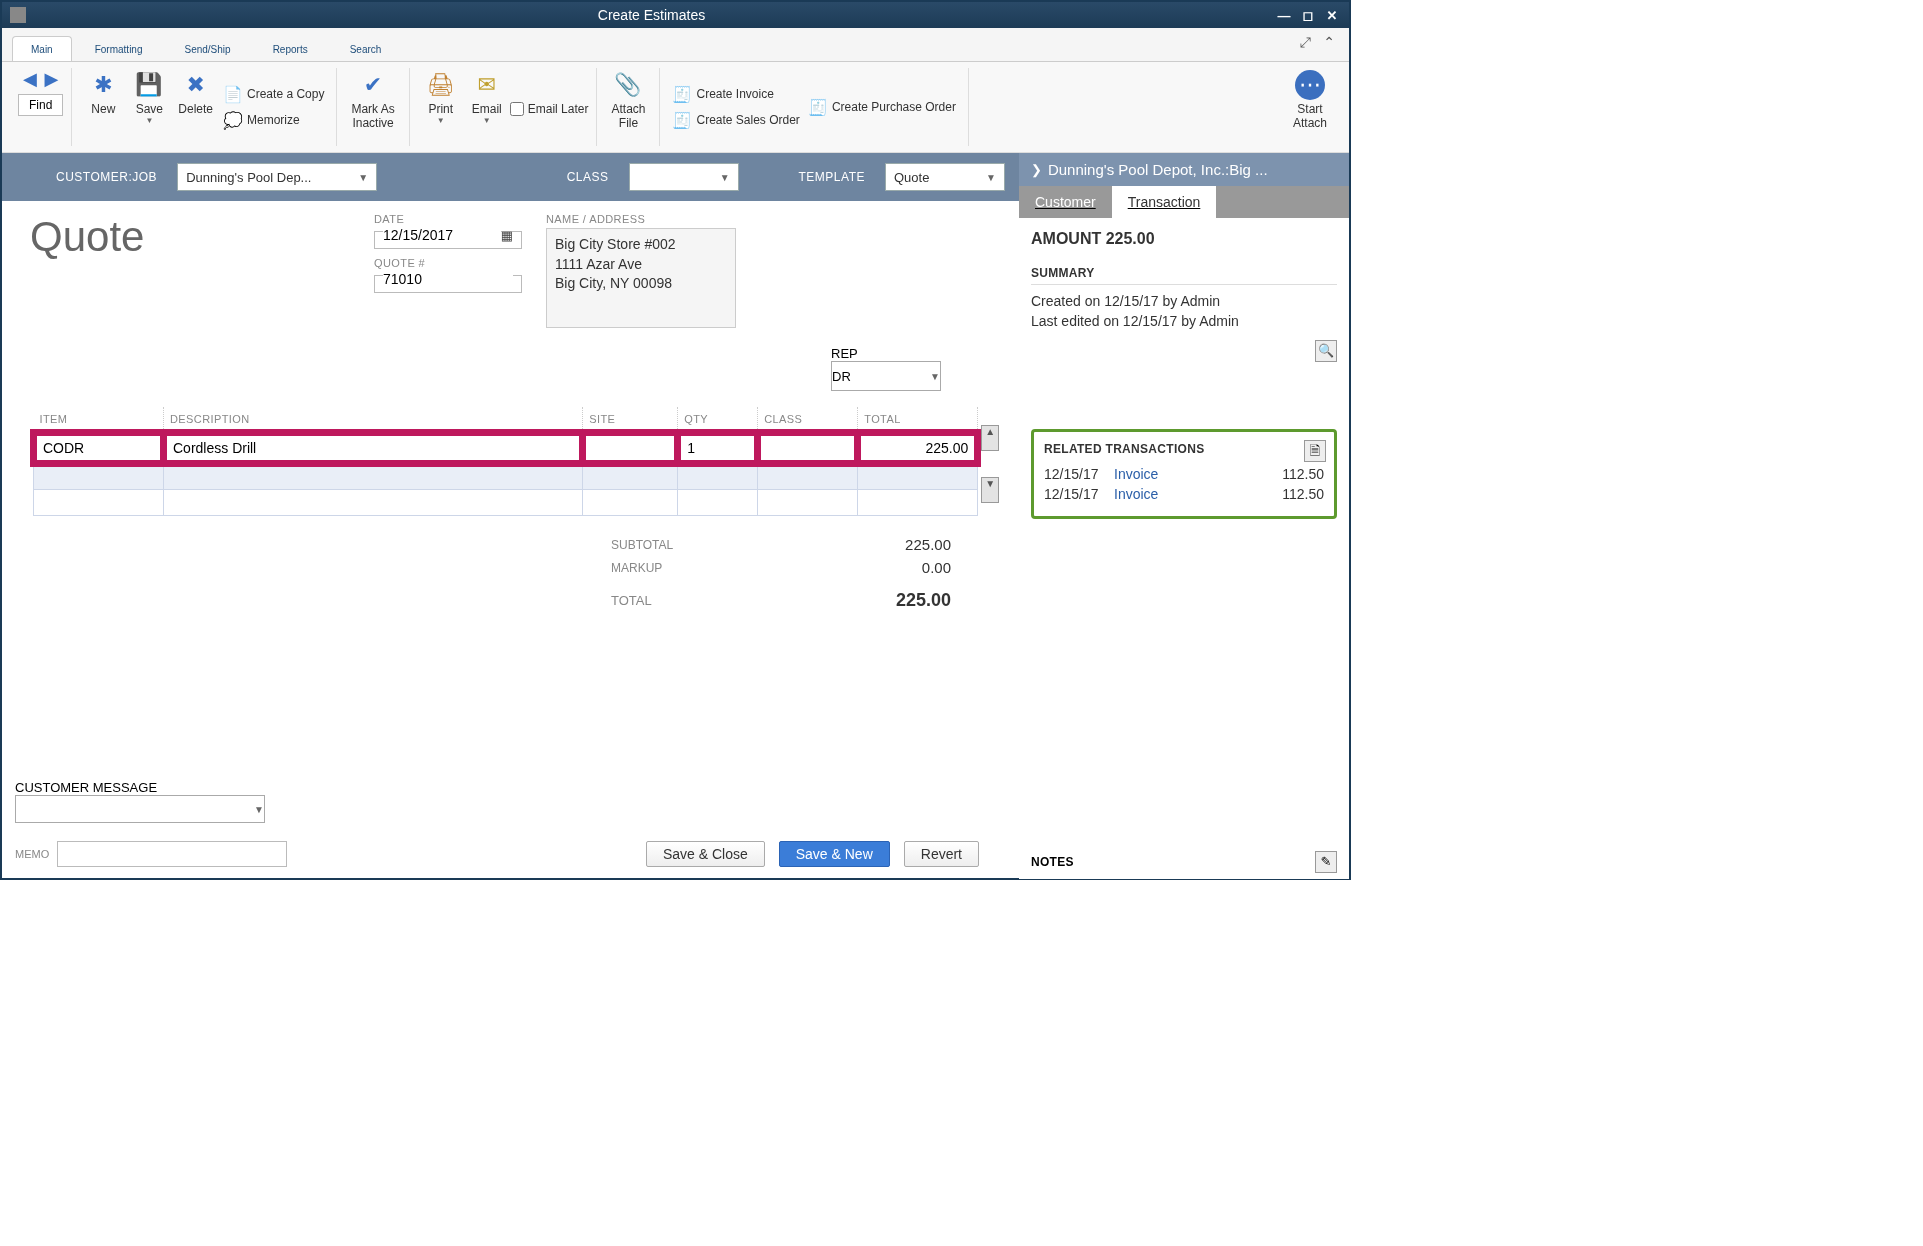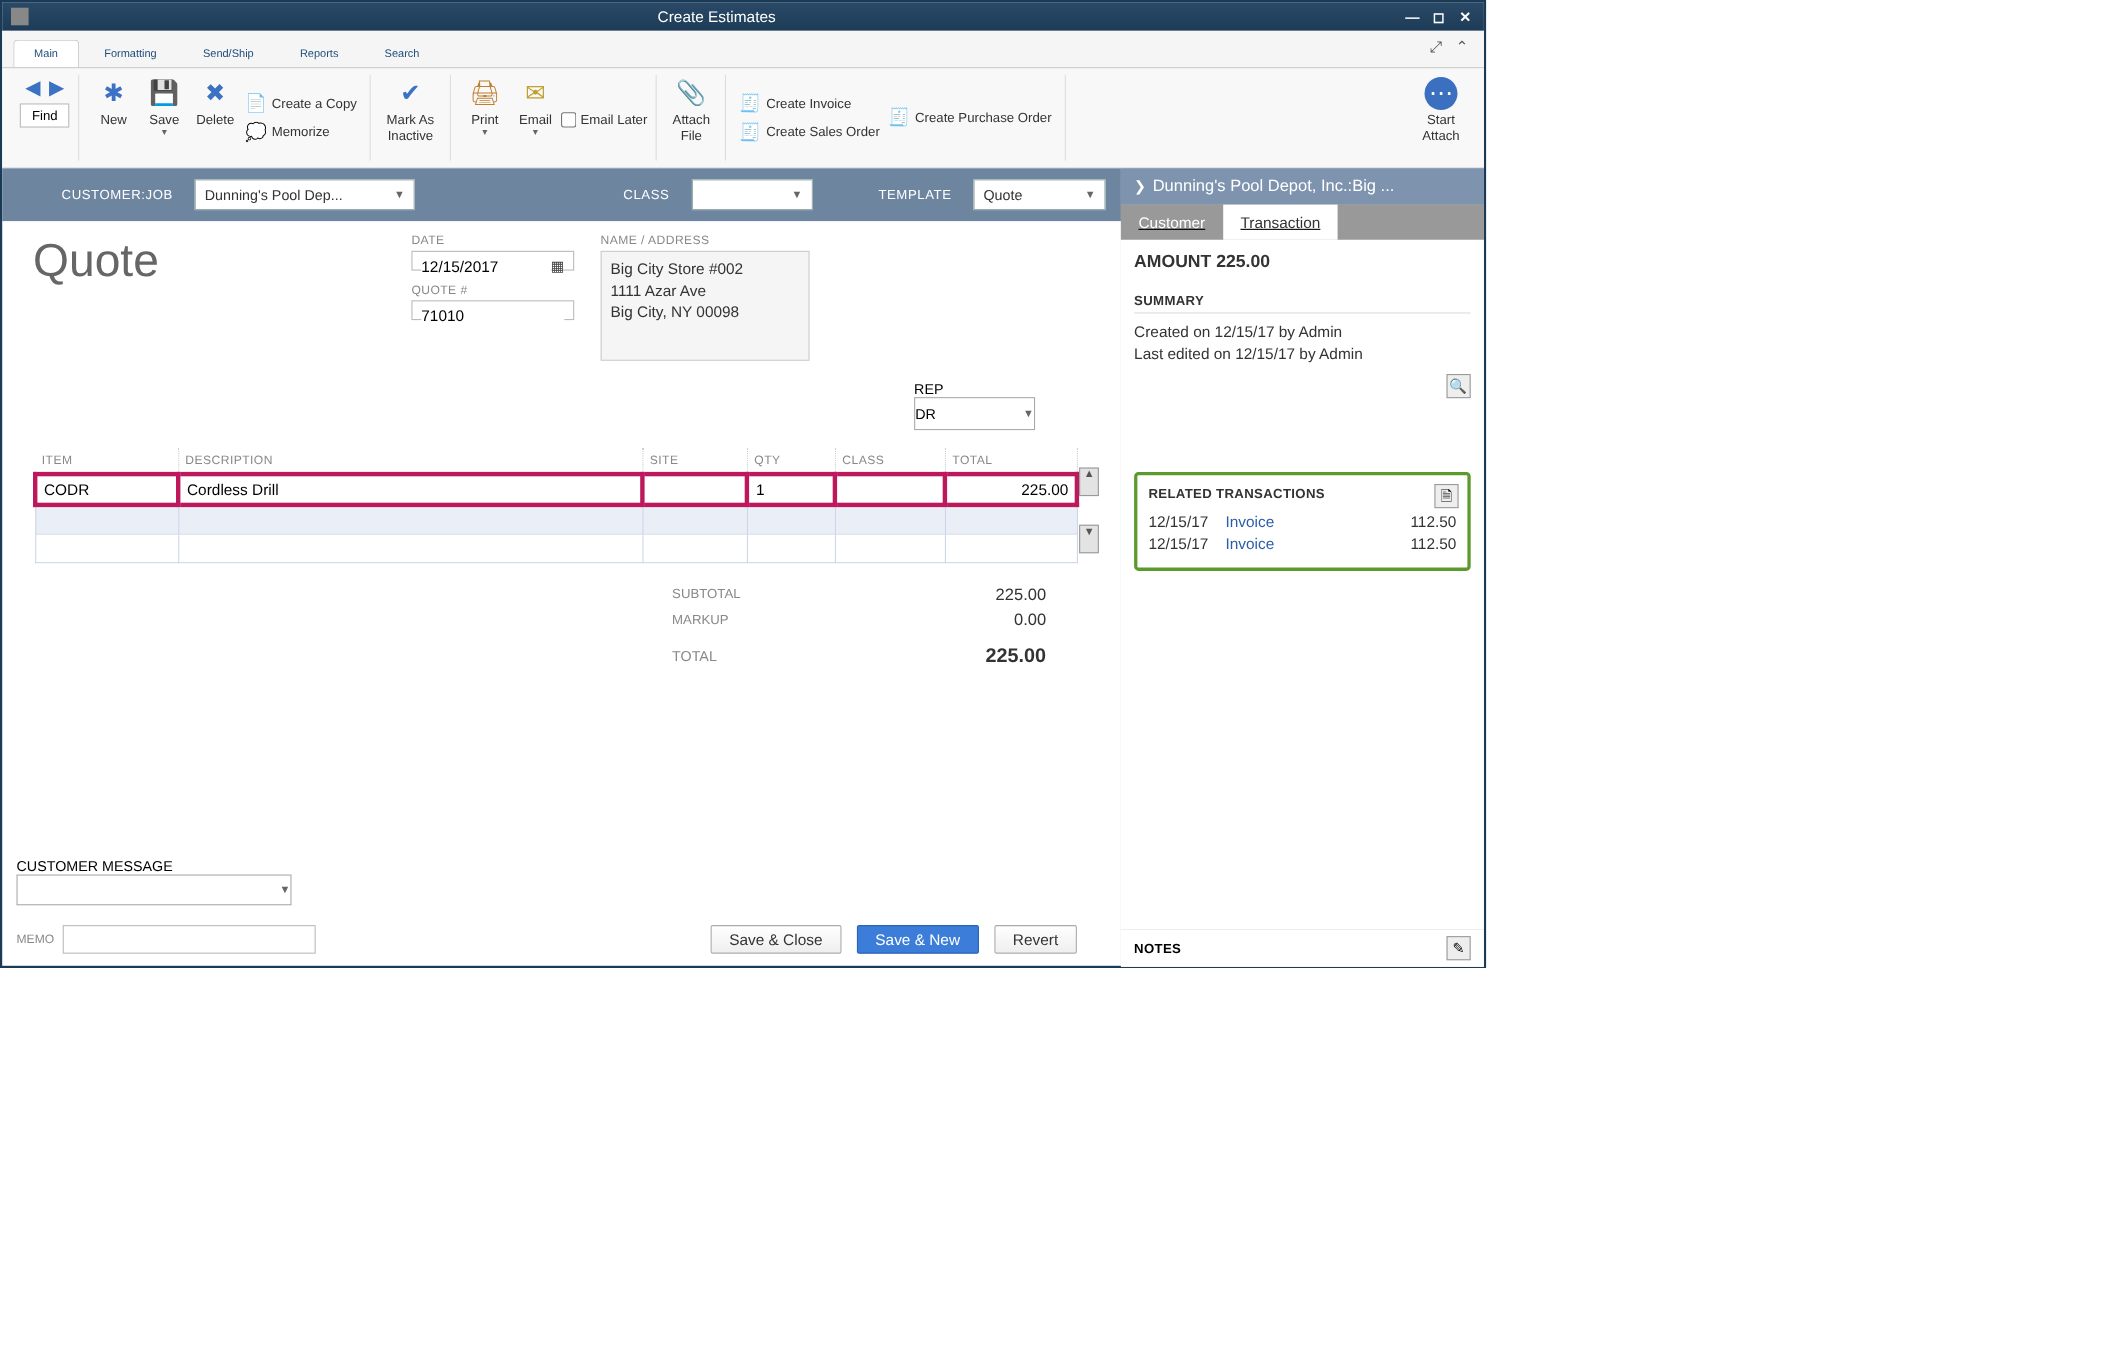--- a/index.html
+++ b/index.html
@@ -42,32 +42,32 @@
 
 .main-layout { display: flex; height: calc(100% - 26px - 34px - 90px); }
 .form-area { flex: 1; padding: 18px 20px 10px 28px; overflow: hidden; position:relative;}
 .side-panel { width: 330px; background: #b5b5b5; display:flex; flex-direction:column;}
 
 
 .quote-title { font-size: 42px; font-weight: 400; color: #666; }
 .form-row-top { display: flex; gap: 24px; align-items: flex-start; margin-top: -6px;}
 .fld { margin-bottom: 8px; }
 .fld .lbl { font-size: 11px; color: #888; letter-spacing: 0.4px; margin-bottom: 3px; display:block;}
-.input-box { border: 1px solid #bbb; padding: 5px 8px; font-size: 13px; background:#fff; display:inline-flex; align-items:flex-start; height:18px;}
+.input-box { border: 1px solid #bbb; padding: 5px 8px; font-size: 13px; background:#fff; display:inline-flex; align-items:flex-end; height:18px;}
 .input-box input { border: none; outline: none; font-size: 14px; width: 100%; }
 .date-box { width: 148px; justify-content: space-between; }
 .cal-icon { cursor:pointer; color:#444;}
 .addr-box { border: 1px solid #ccc; padding: 6px 8px; font-size: 14px; background:#f5f5f5; width: 190px; height: 100px; line-height: 1.4; color:#333;}
 .rep-row { display:flex; justify-content:flex-end; margin: 10px 48px 10px 0;}
 .rep-fld { width: 120px;}
 
 
 .items-table { width: calc(100% - 5px); border-collapse: collapse; margin-top: 6px; }
 .items-table th { text-align: left; font-size: 11px; font-weight: normal; color: #888; padding: 6px 6px 4px; border-bottom: 1px solid #888; letter-spacing:0.4px; background:#fff; border-right: 1px dotted #ccc;}
-.items-table td { padding: 4px 6px; border: 4px solid #be185d; font-size: 14px; height: 26px; }
+.items-table td { padding: 4px 6px; border: 7px solid #be185d; font-size: 14px; height: 26px; }
 .items-table tr.alt td { background: #e9eef7; border:1px solid #cdd6e8;}
 .items-table tr.empty td { border:1px solid #cdd6e8; background:#fff;}
 .items-scroll { width: 18px; }
 .items-scroll .sb-btn { height: 26px; border:1px solid #999; background:#e3e3e3; text-align:center; font-size:10px; color:#555; cursor:pointer;}
 .items-wrap { display:flex; }
 
 
 .totals { margin: 20px 48px 10px 0; }
 .totals .trow { display:flex; justify-content:flex-end; gap: 120px; margin: 6px 0; align-items:center;}
 .totals .trow .tlbl { font-size:12px; color:#888; width:110px; text-align:left;}

